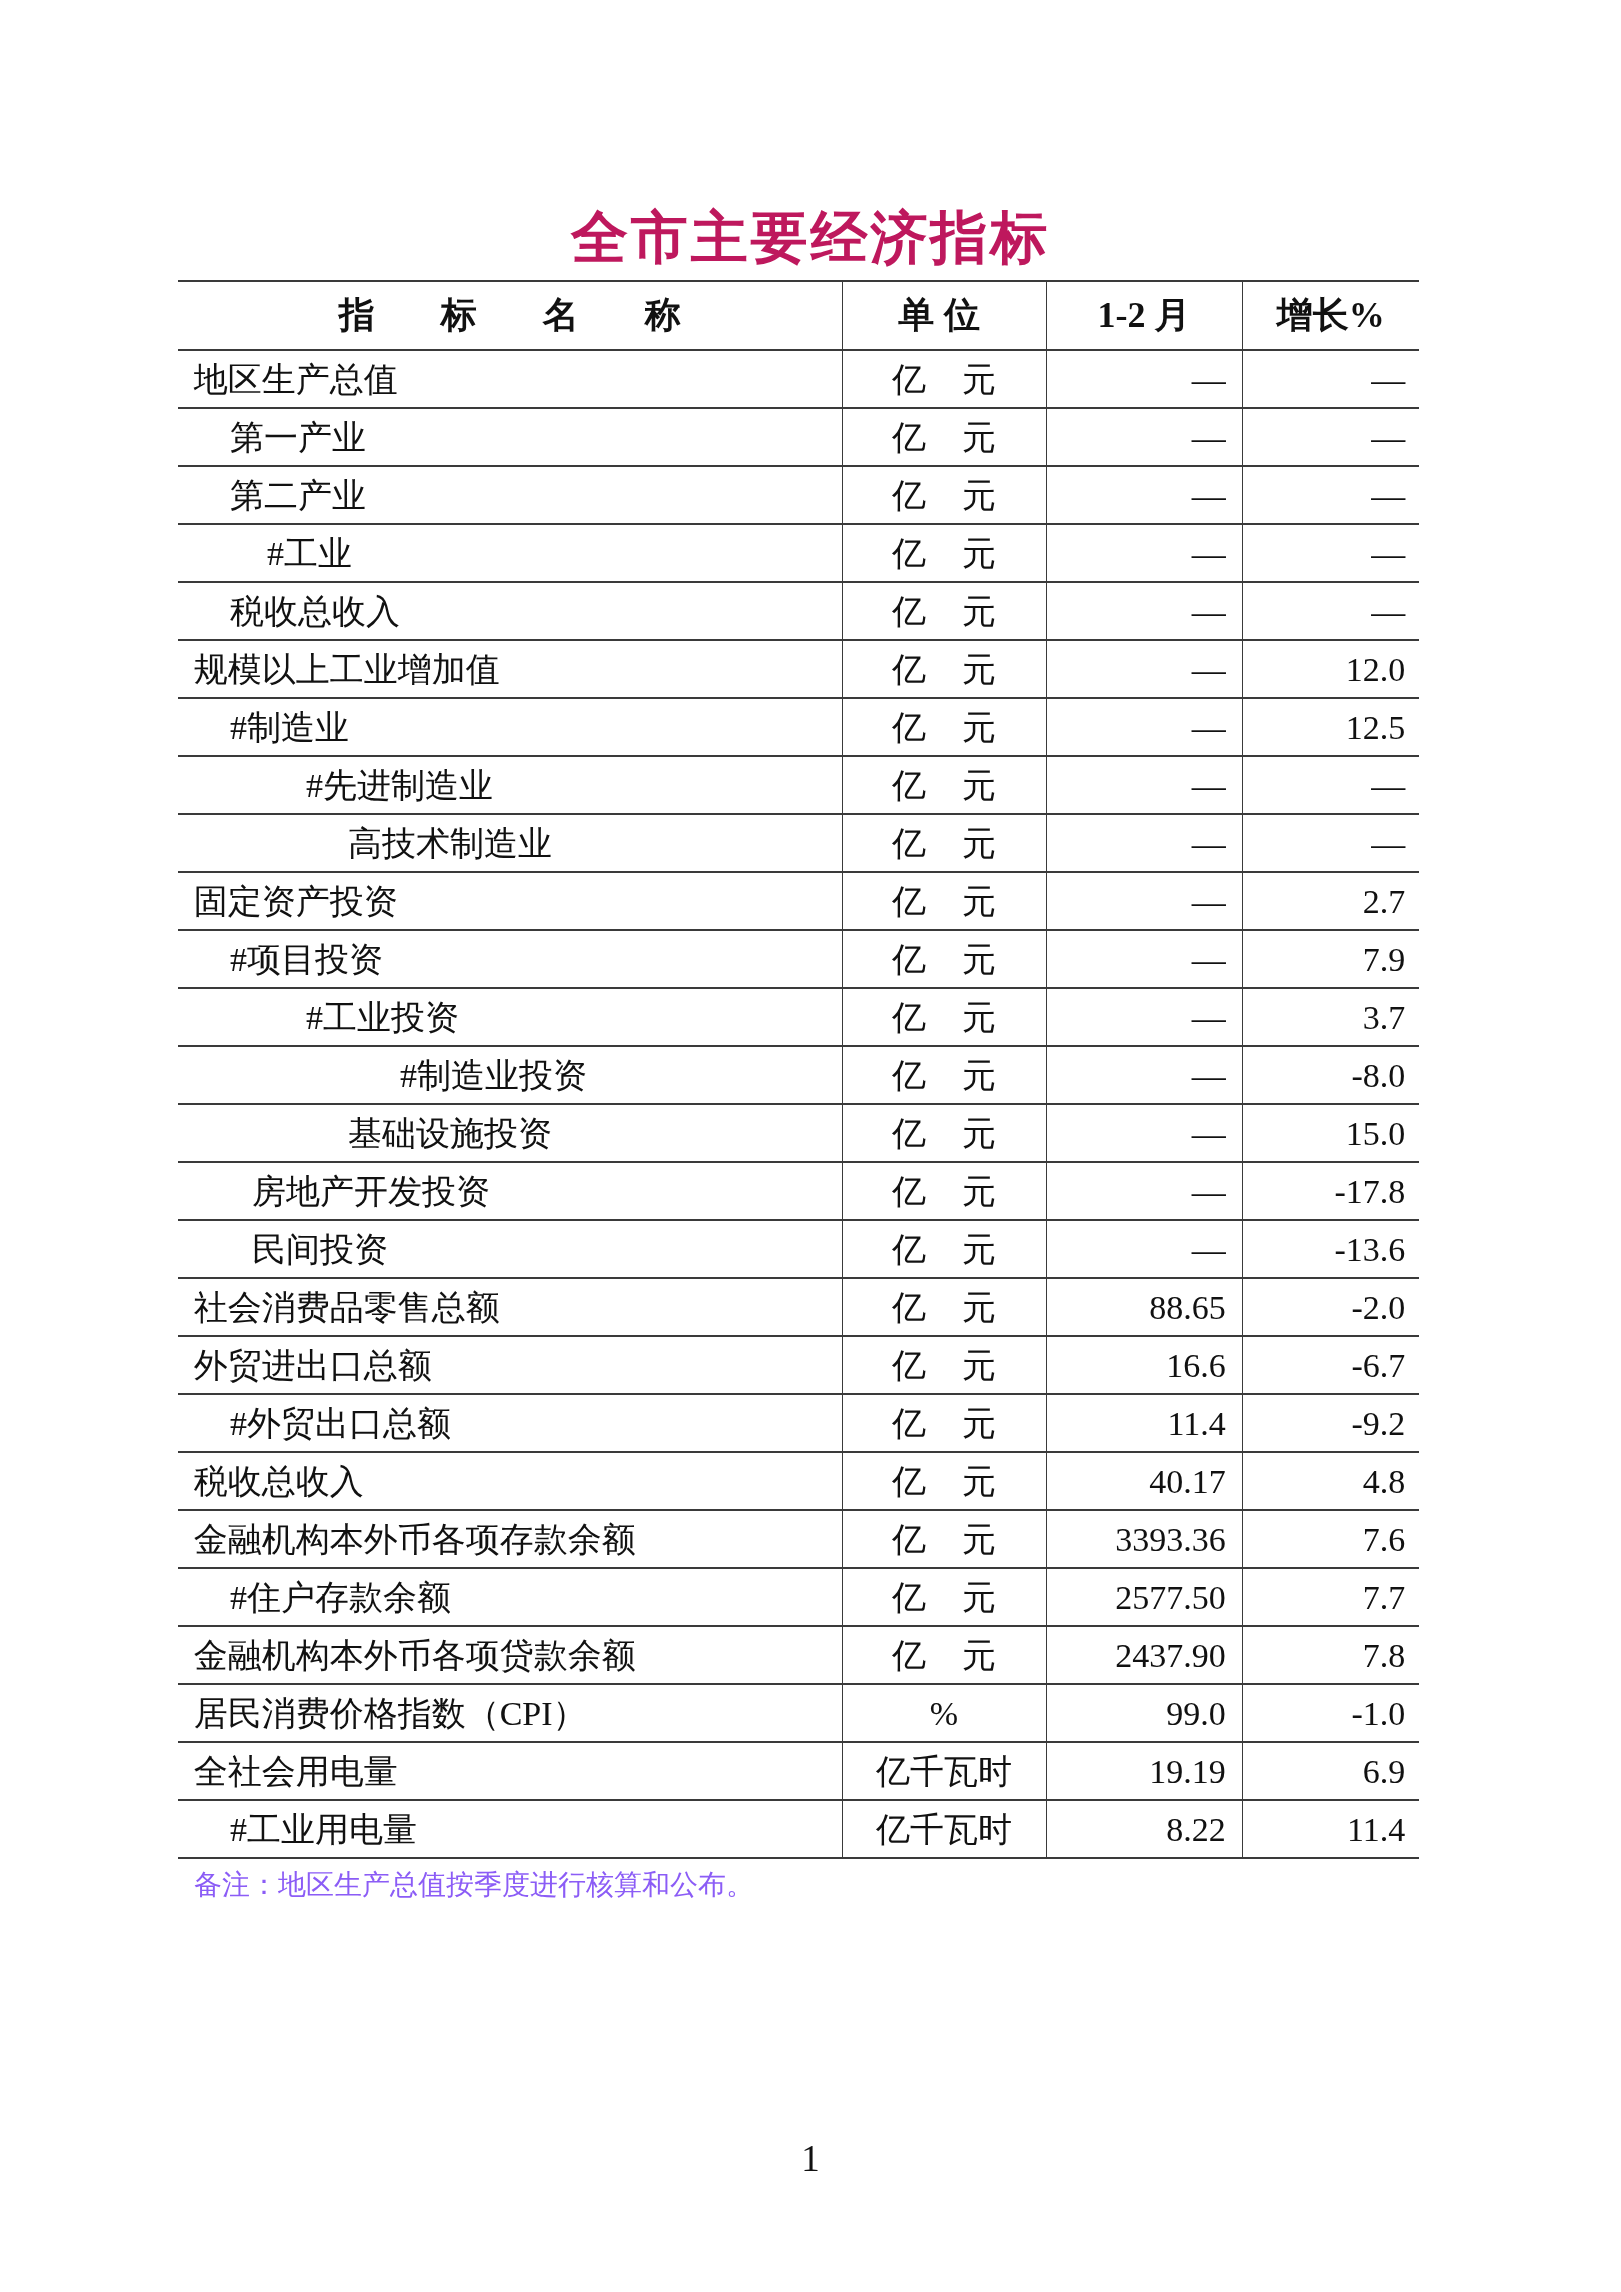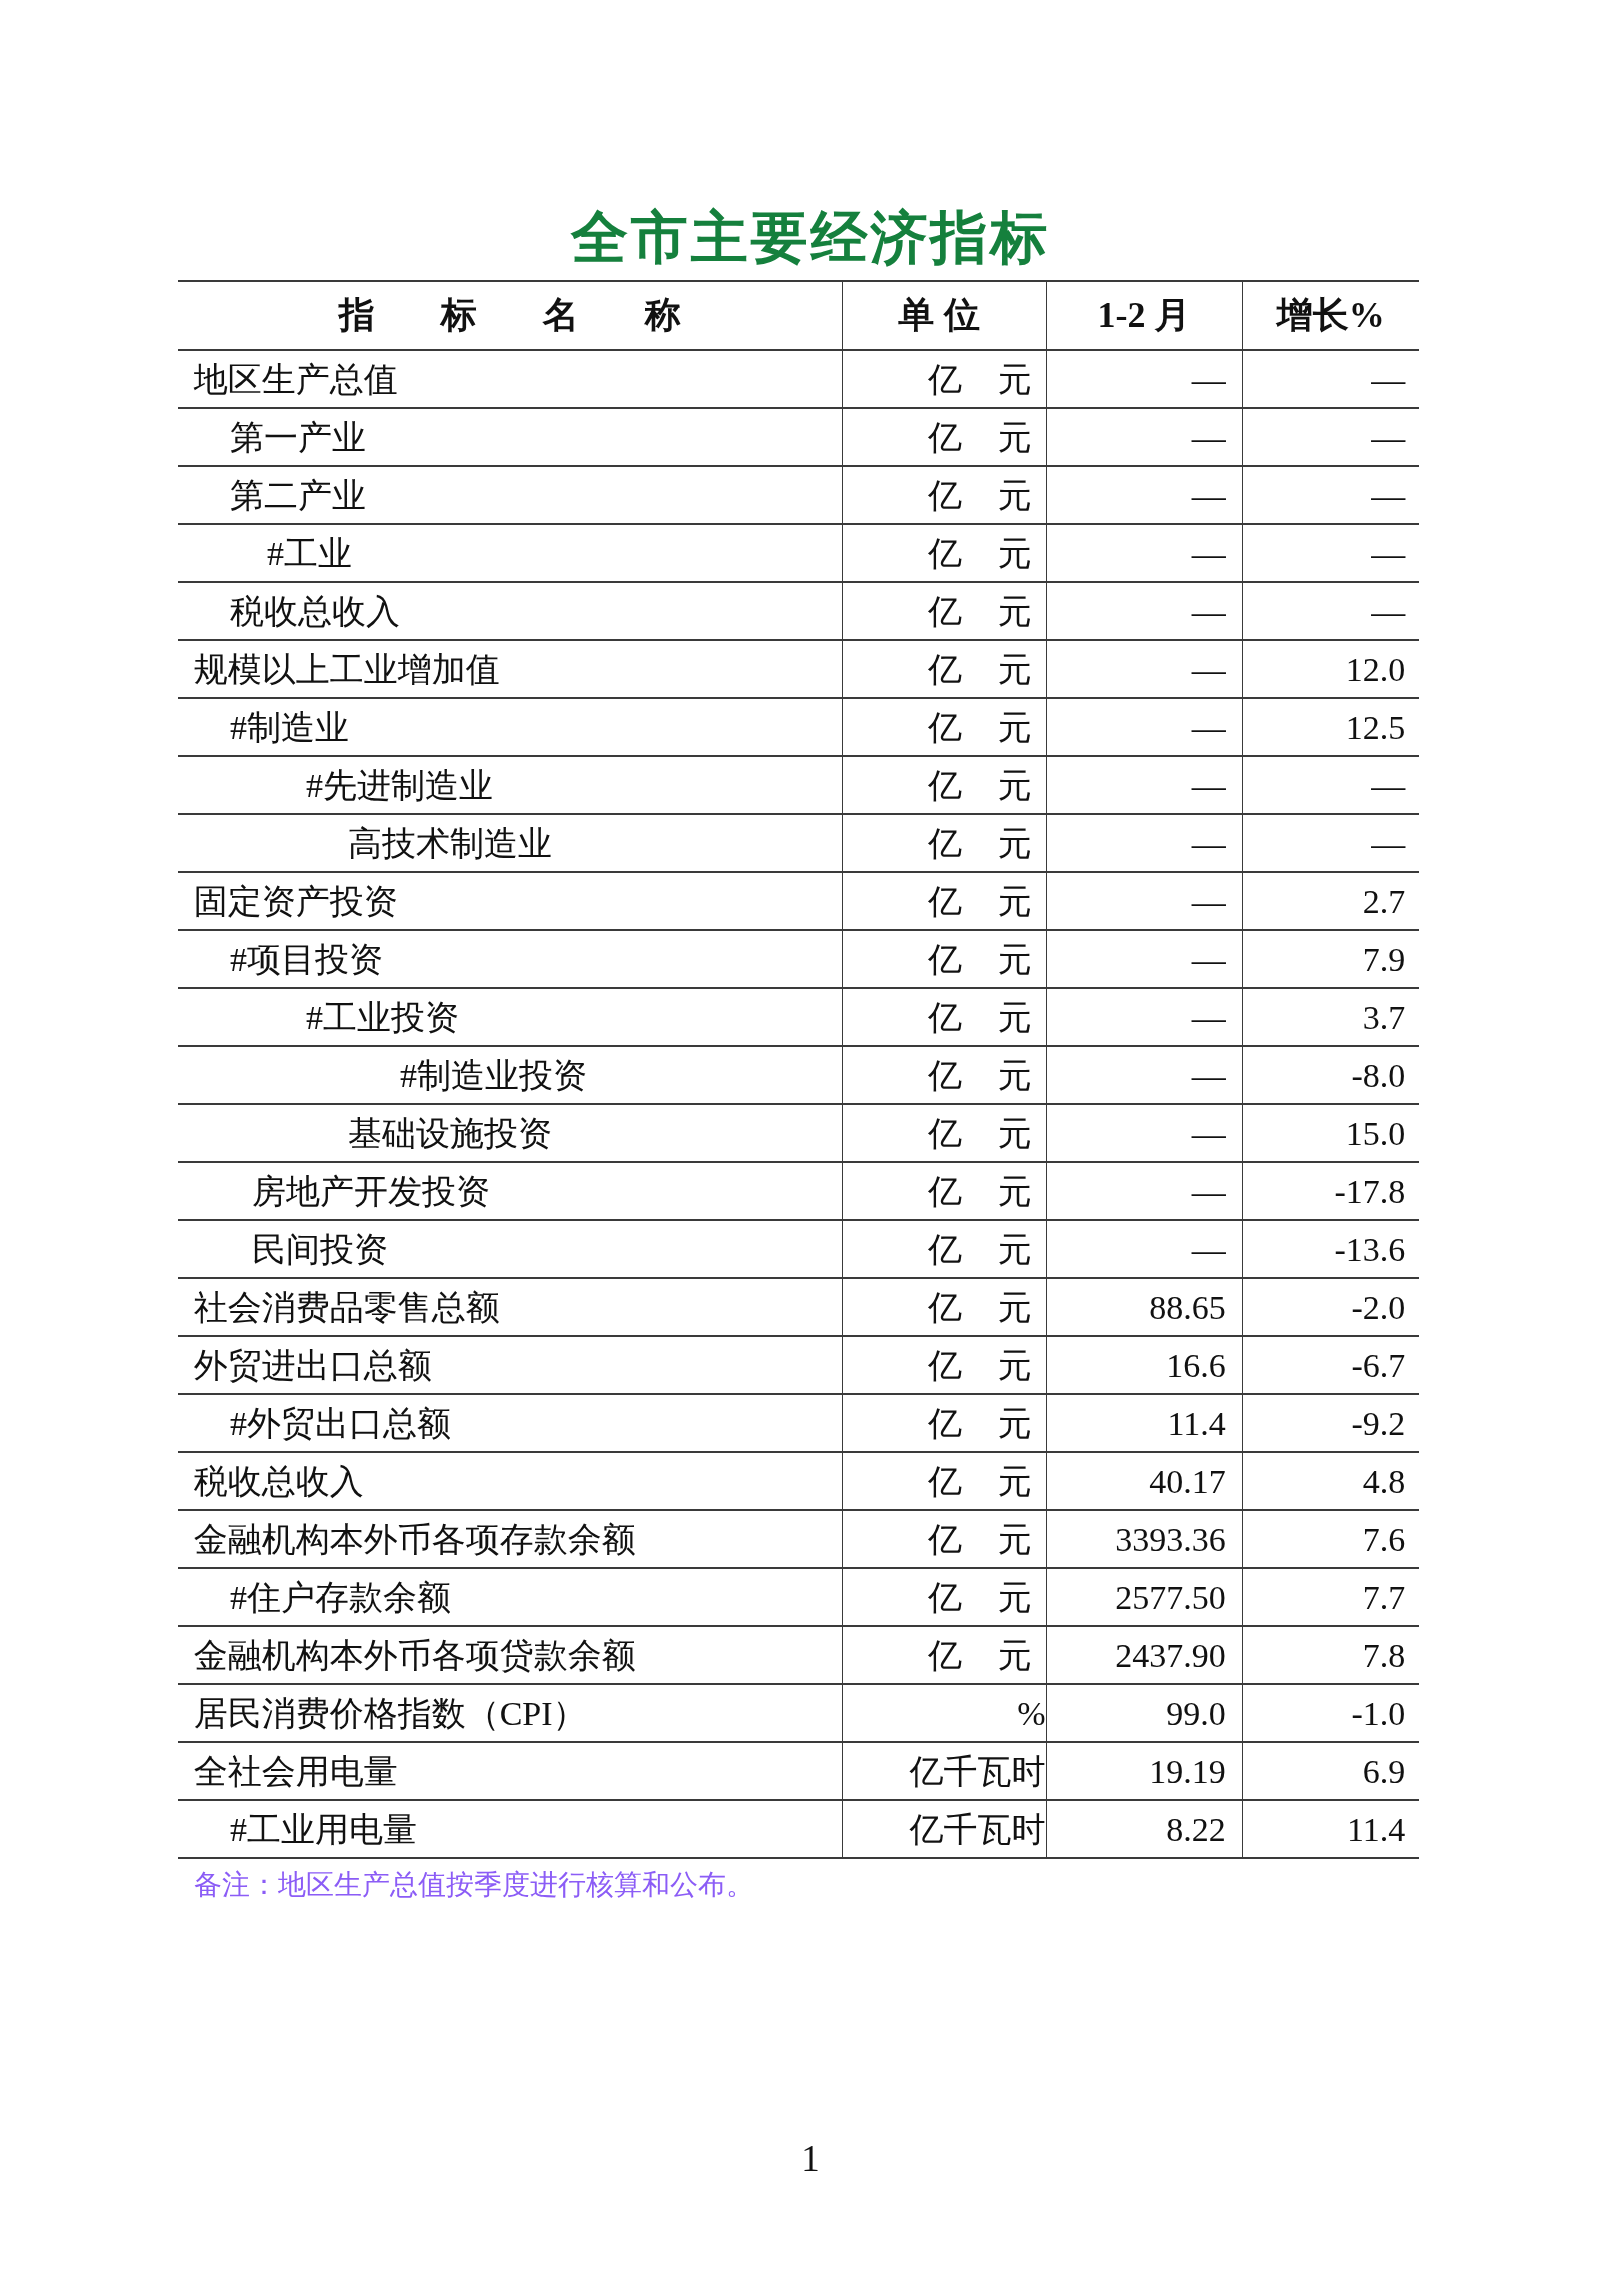--- a/index.html
+++ b/index.html
@@ -19,21 +19,21 @@
     position: absolute;
     top: 202px;
     left: 0;
     width: 1621px;
     text-align: center;
     font-family: "DejaVu Sans", "Liberation Sans", sans-serif;
     font-size: 57px;
     font-weight: bold;
     letter-spacing: 2.9px;
     line-height: 71px;
-    color: #15803d;
+    color: #be185d;
   }
   .stats-table {
     position: absolute;
     top: 280px;
     left: 178px;
     width: 1241px;
     border-collapse: collapse;
     table-layout: fixed;
   }
   .stats-table col.c-name { width: 664px; }
@@ -61,21 +61,21 @@
   .stats-table th.h-unit { font-weight: bold; letter-spacing: 9.8px; }
   .stats-table th.h-name span { margin: 0 33px; }
 
   .stats-table td {
     height: 56px;
     font-size: 34px;
     vertical-align: middle;
     line-height: 39px;
   }
   td.name { text-align: left; }
-  td.unit { text-align: right; letter-spacing: 13.7px; padding-left: 13.7px; margin-top: 40px; }
+  td.unit { text-align: center; letter-spacing: 13.7px; padding-left: 13.7px; margin-top: 40px; }
   td.unit.tight { letter-spacing: 0; padding-left: 0; }
   td.num  { text-align: right; padding-right: 15.7px; }
   td.num.grow { padding-right: 13.7px; }
 
   .lvl0 { padding-left: 15.7px !important; }
   .lvl1 { padding-left: 52px !important; }
   .lvl1b { padding-left: 74px !important; }
   .lvl2 { padding-left: 89px !important; }
   .lvl2b { padding-left: 128px !important; }
   .lvl3 { padding-left: 170px !important; margin-top: 36px; }

